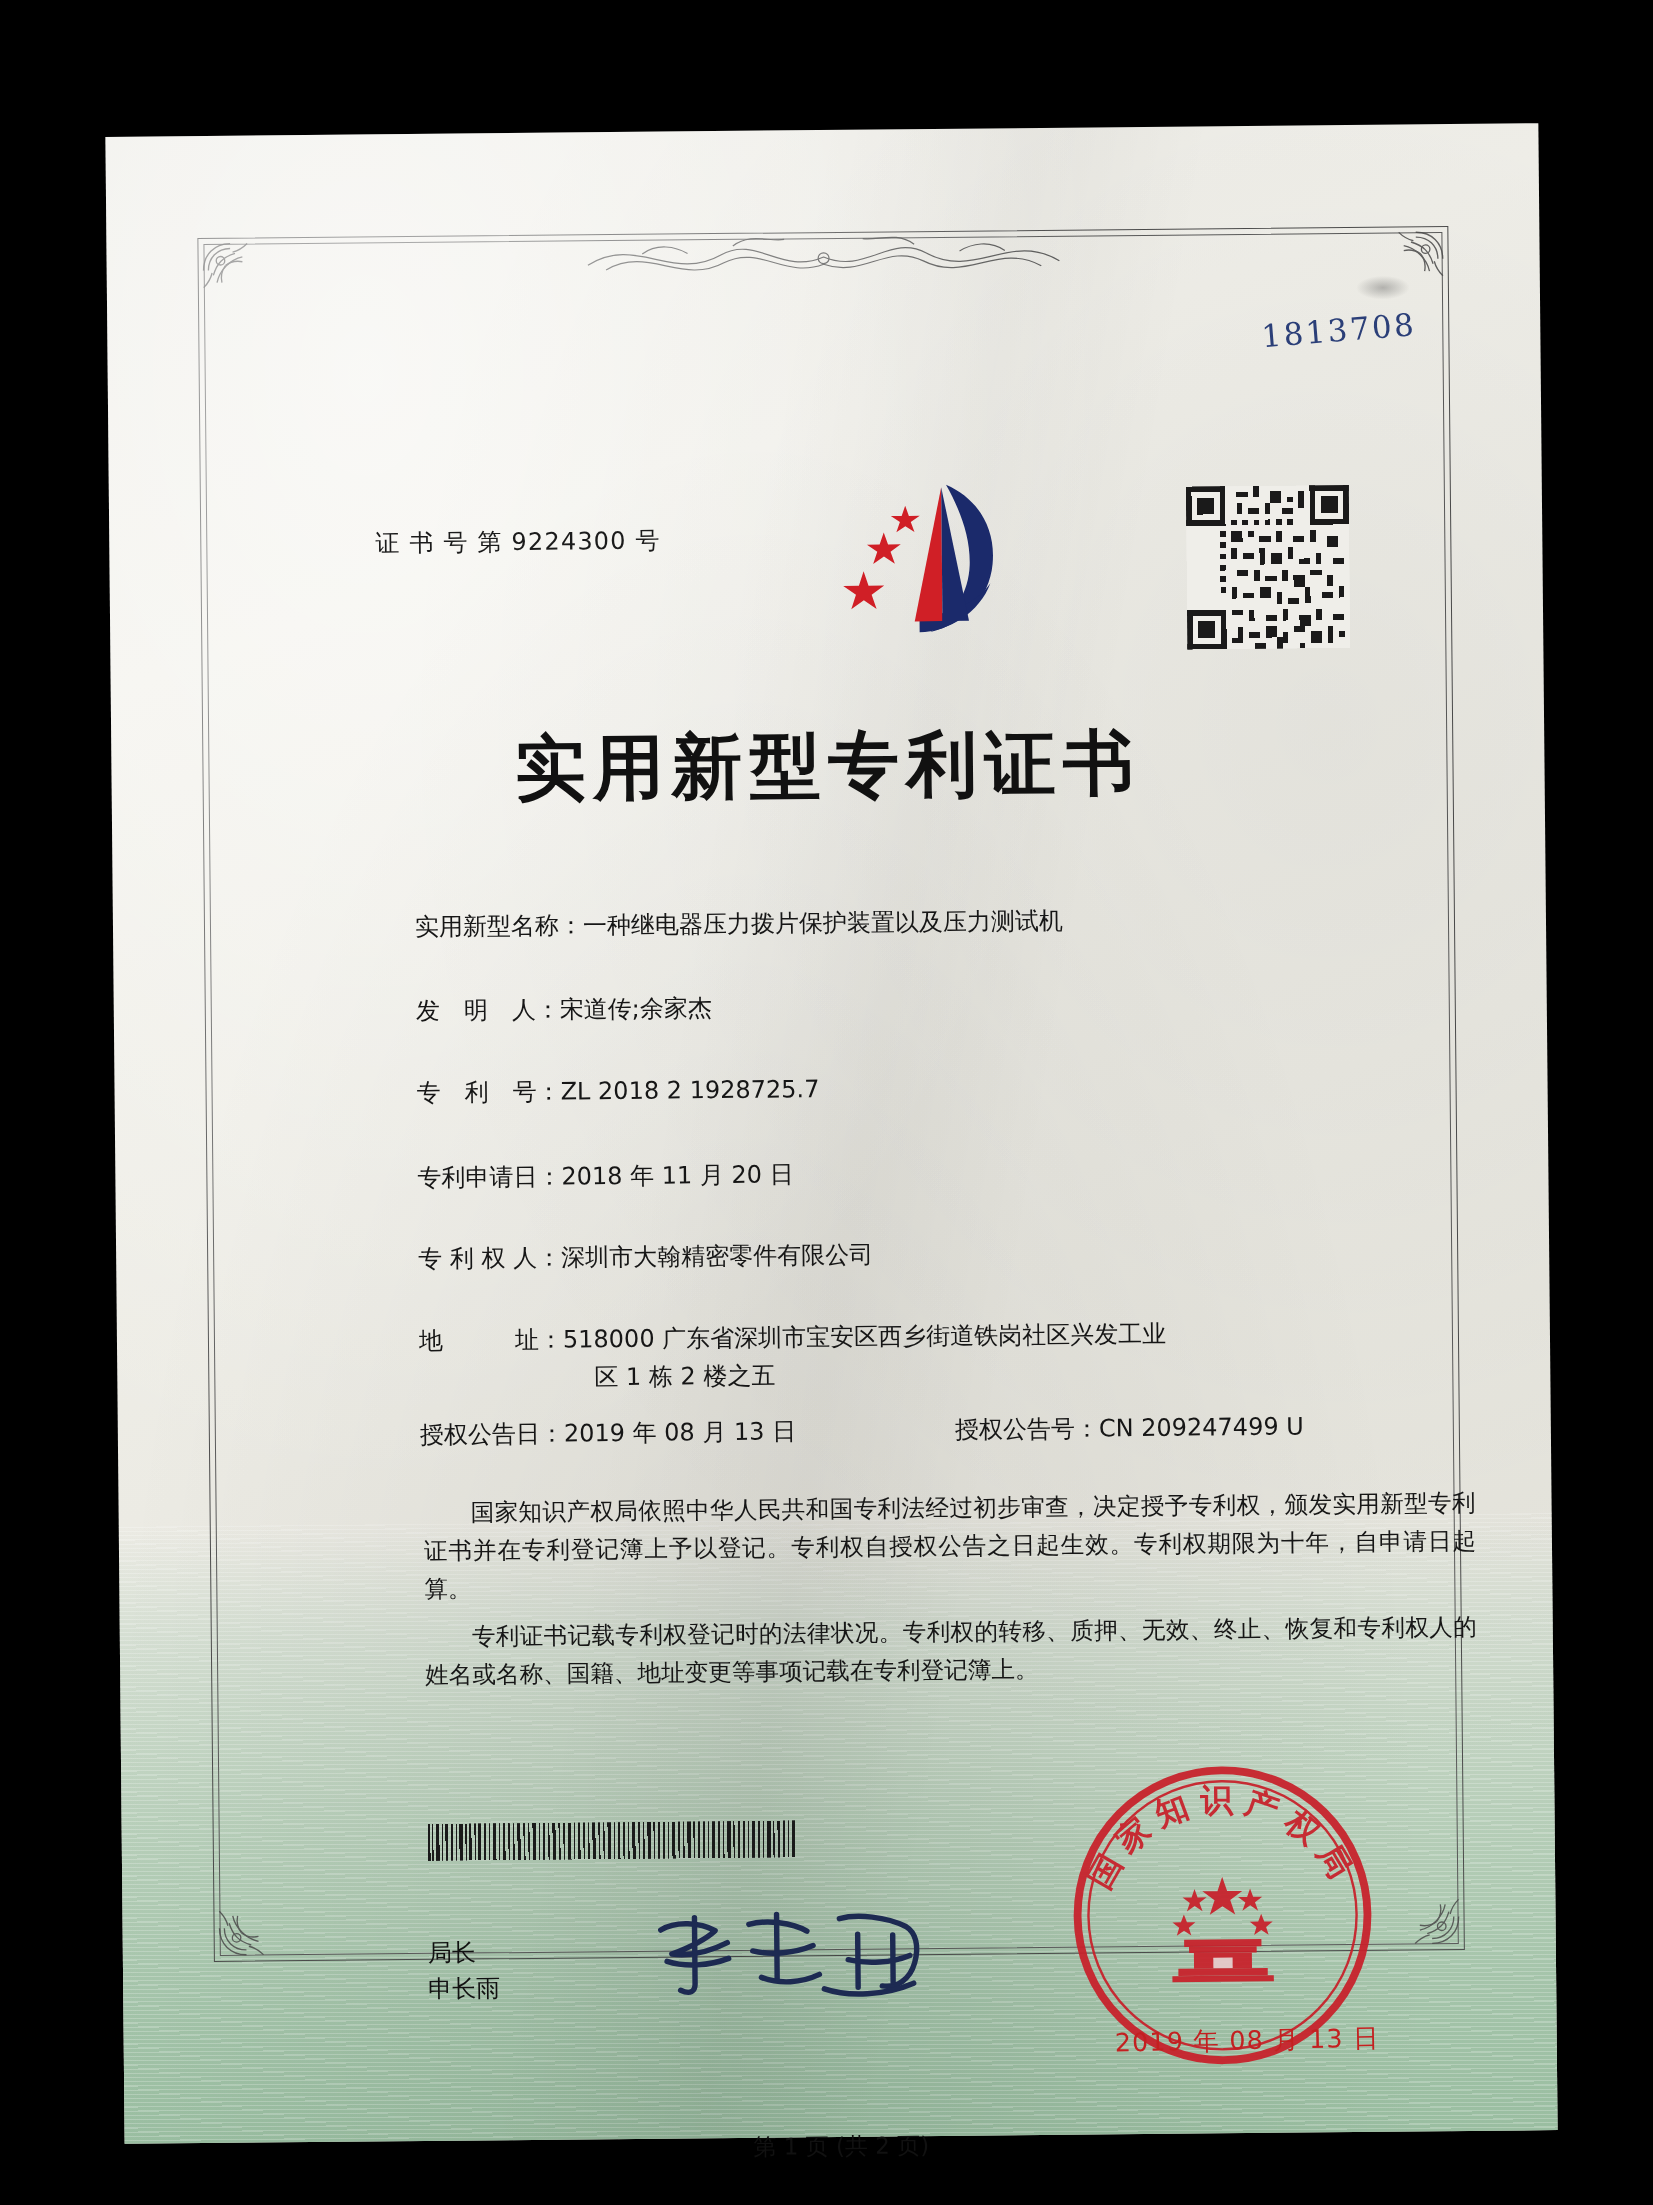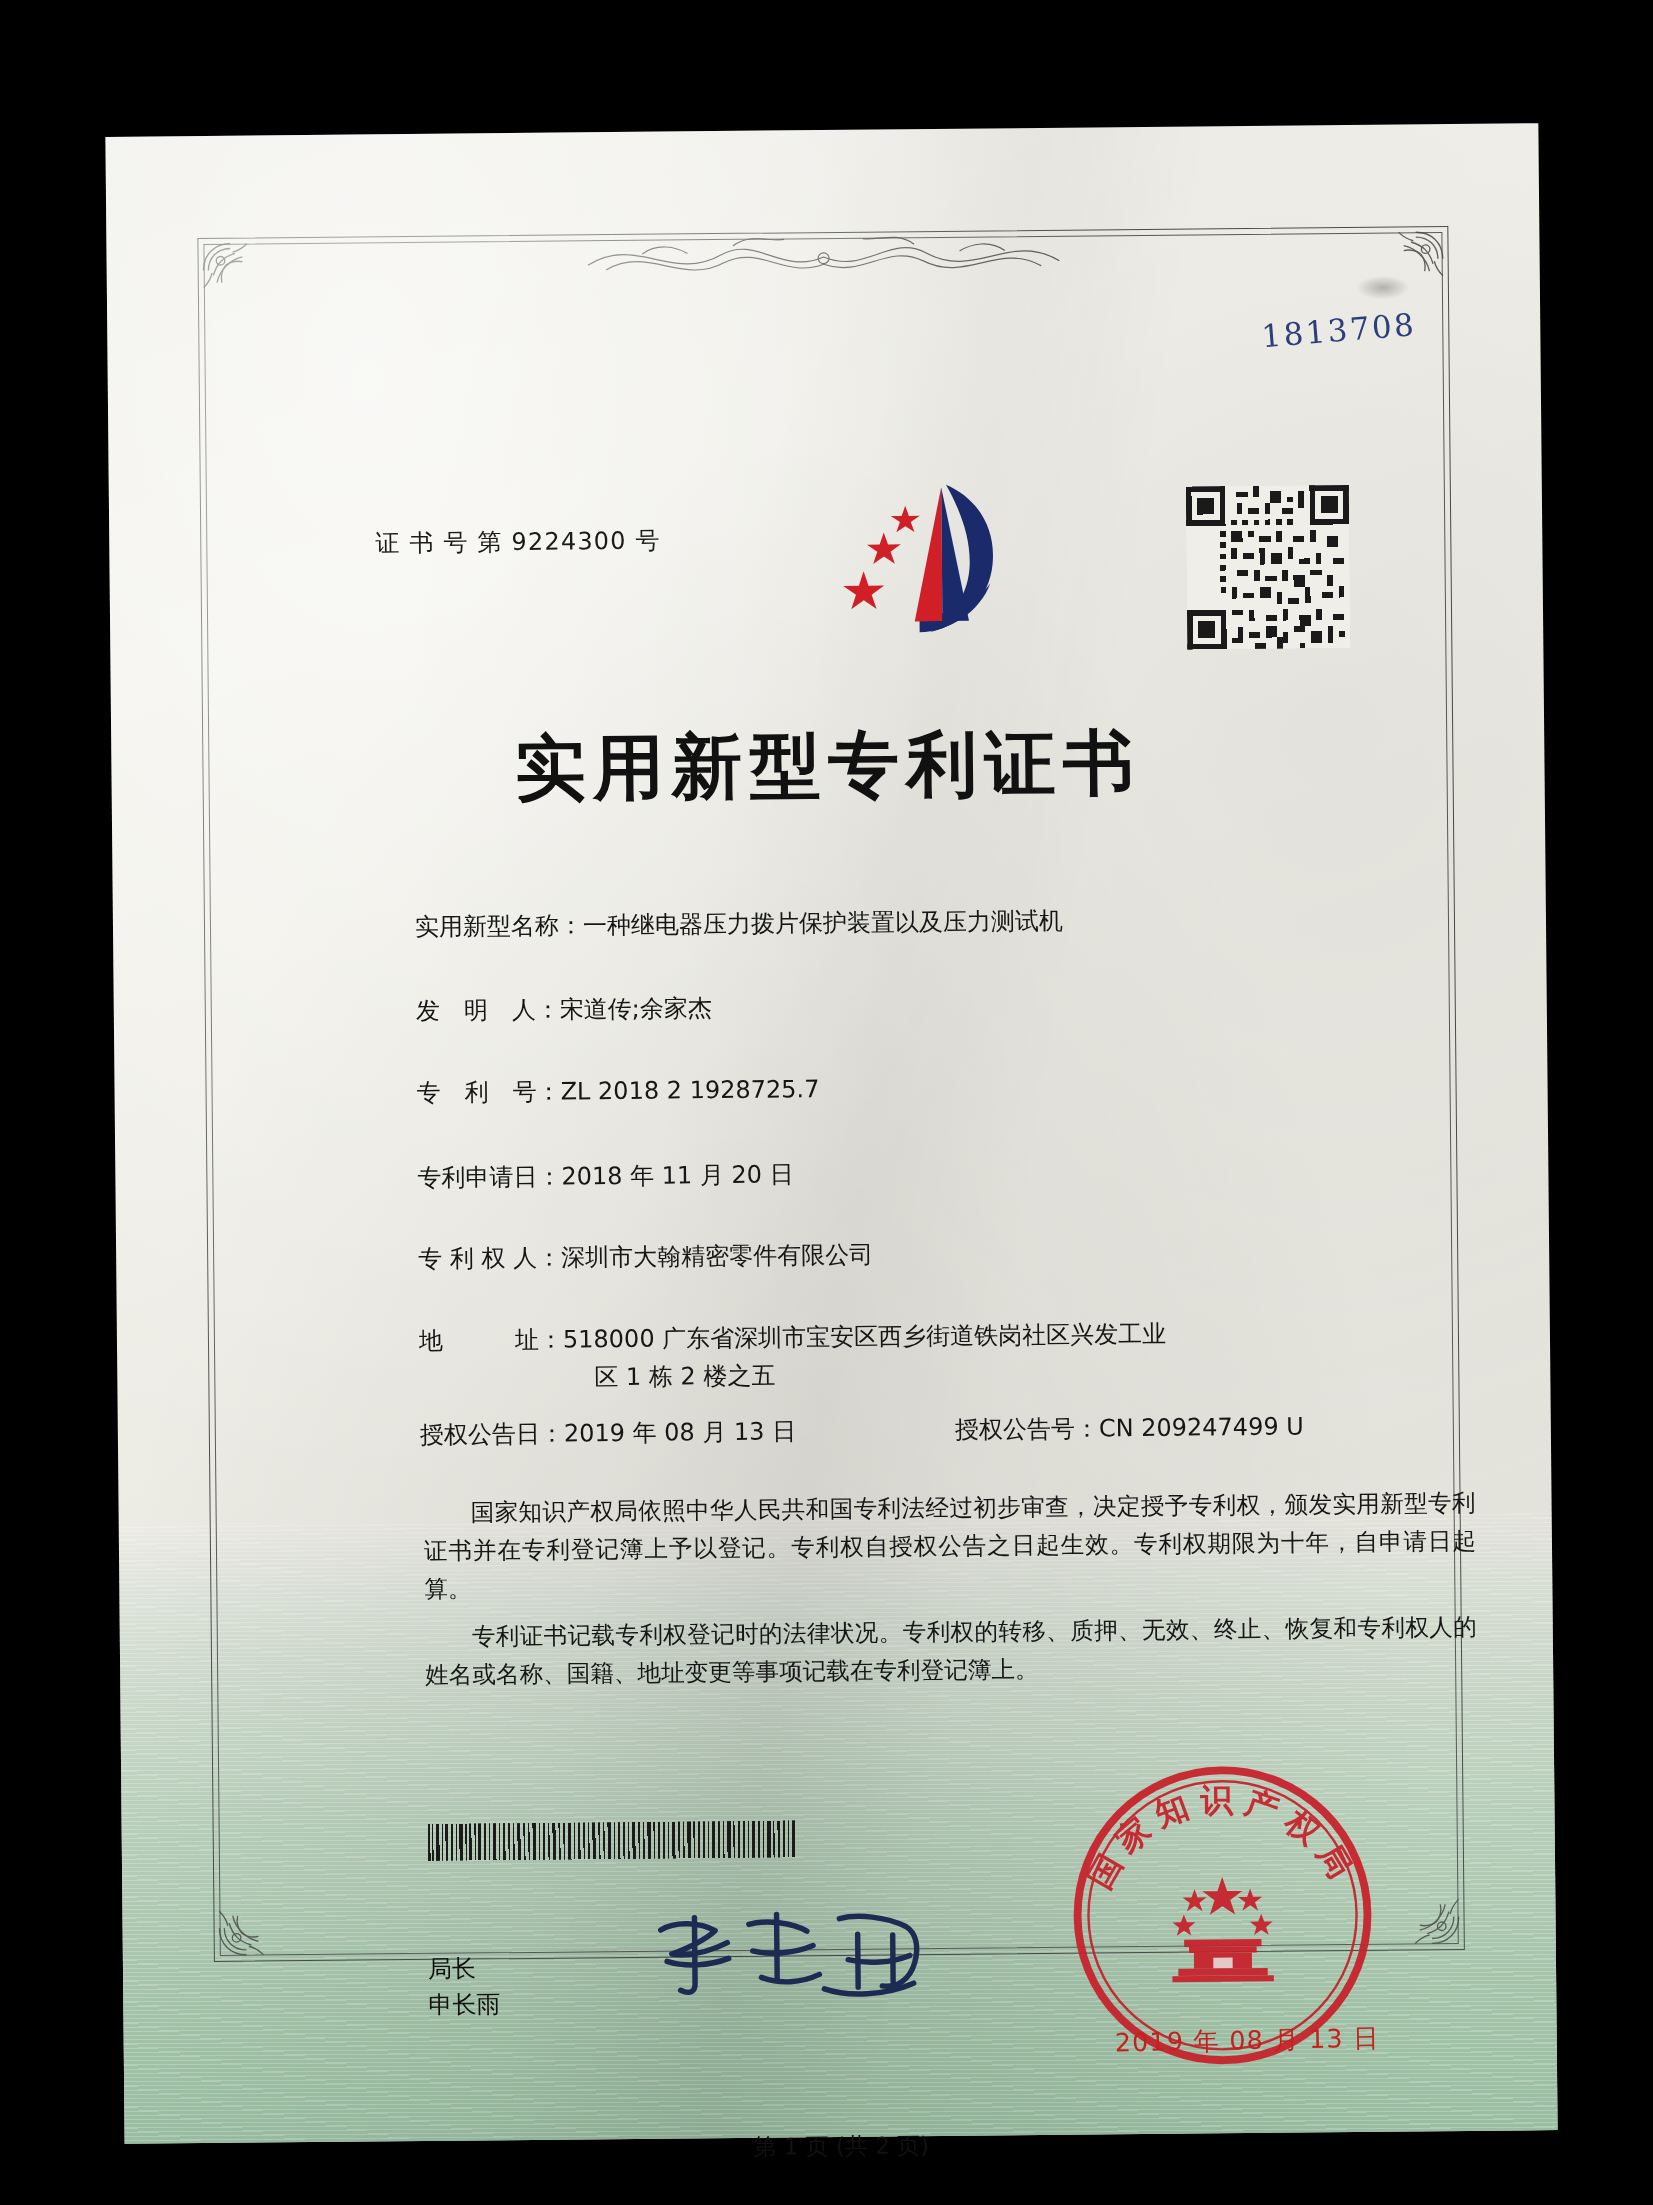--- a/index.html
+++ b/index.html
@@ -224,21 +224,20 @@
 
   
   #director {
     position: absolute;
     left: 305px;
     top: 1801px;
     font-size: 24px;
     line-height: 1.5;
     z-index: 9;
     color: #111;
-    margin-top: 16px;
   }
   #signature {
     position: absolute;
     left: 520px;
     top: 1762px;
     z-index: 9;
     width: 314px;
     height: 115px;
     color: #1d2a52;
   }

